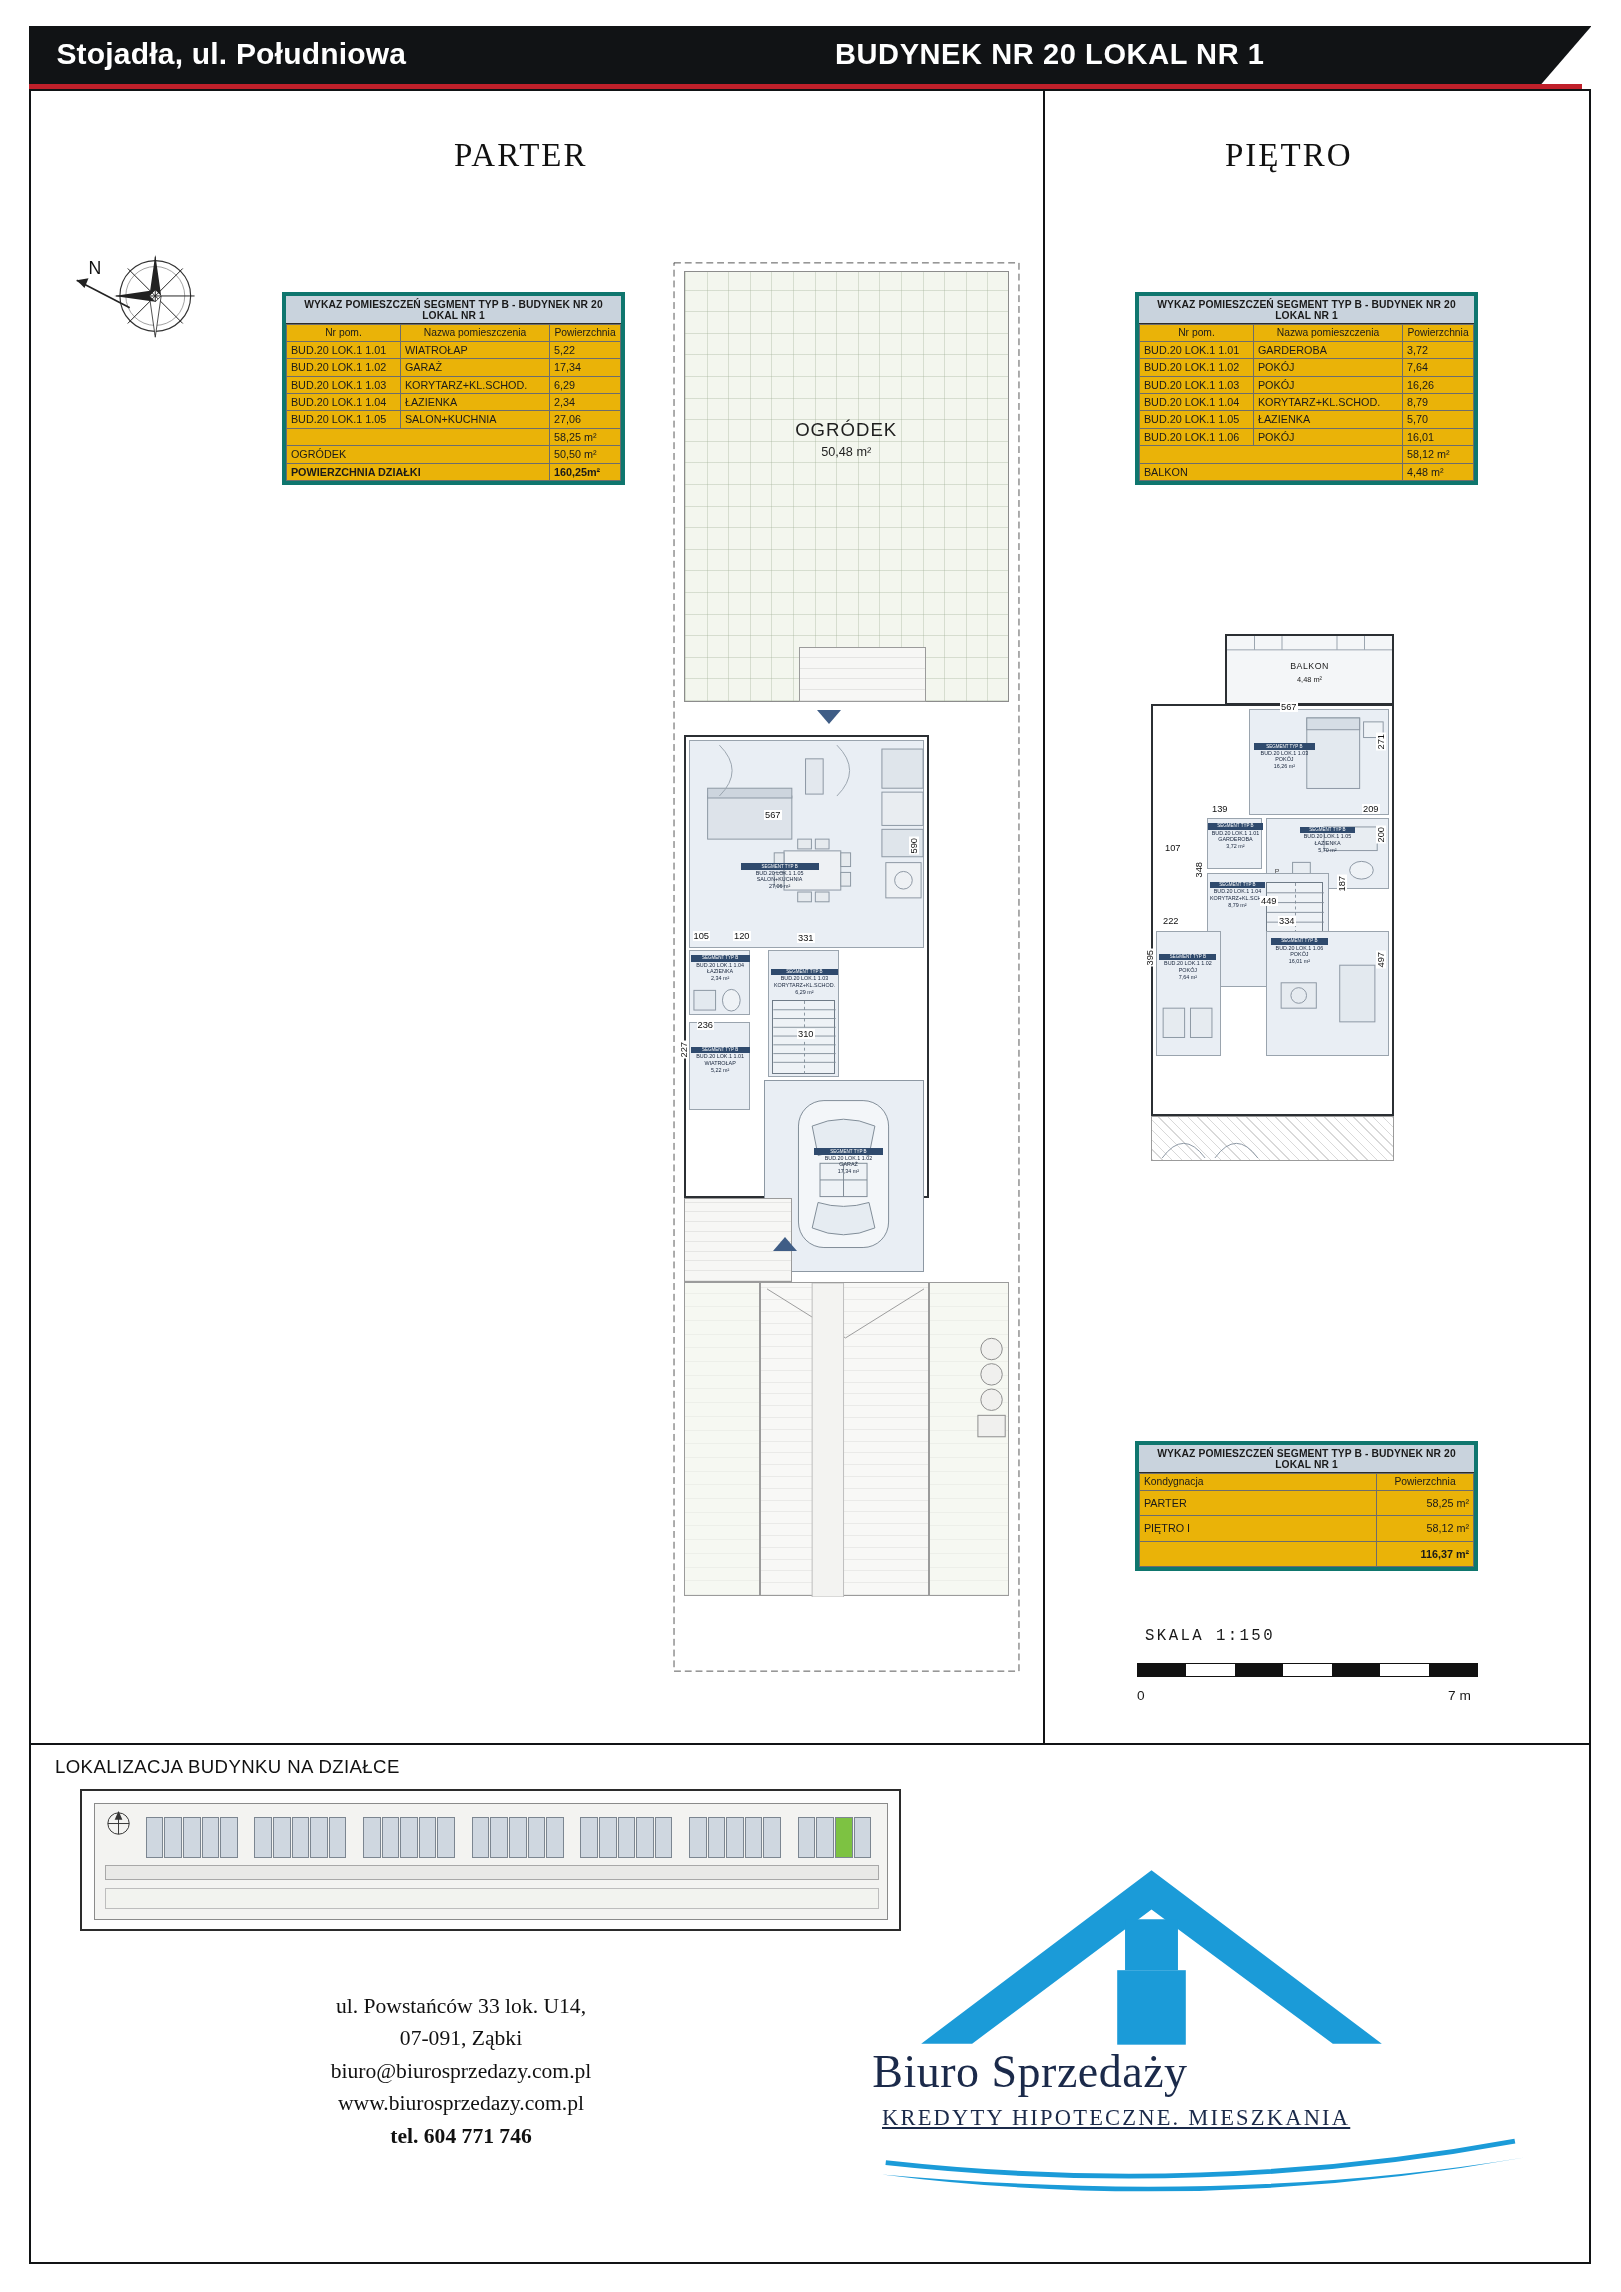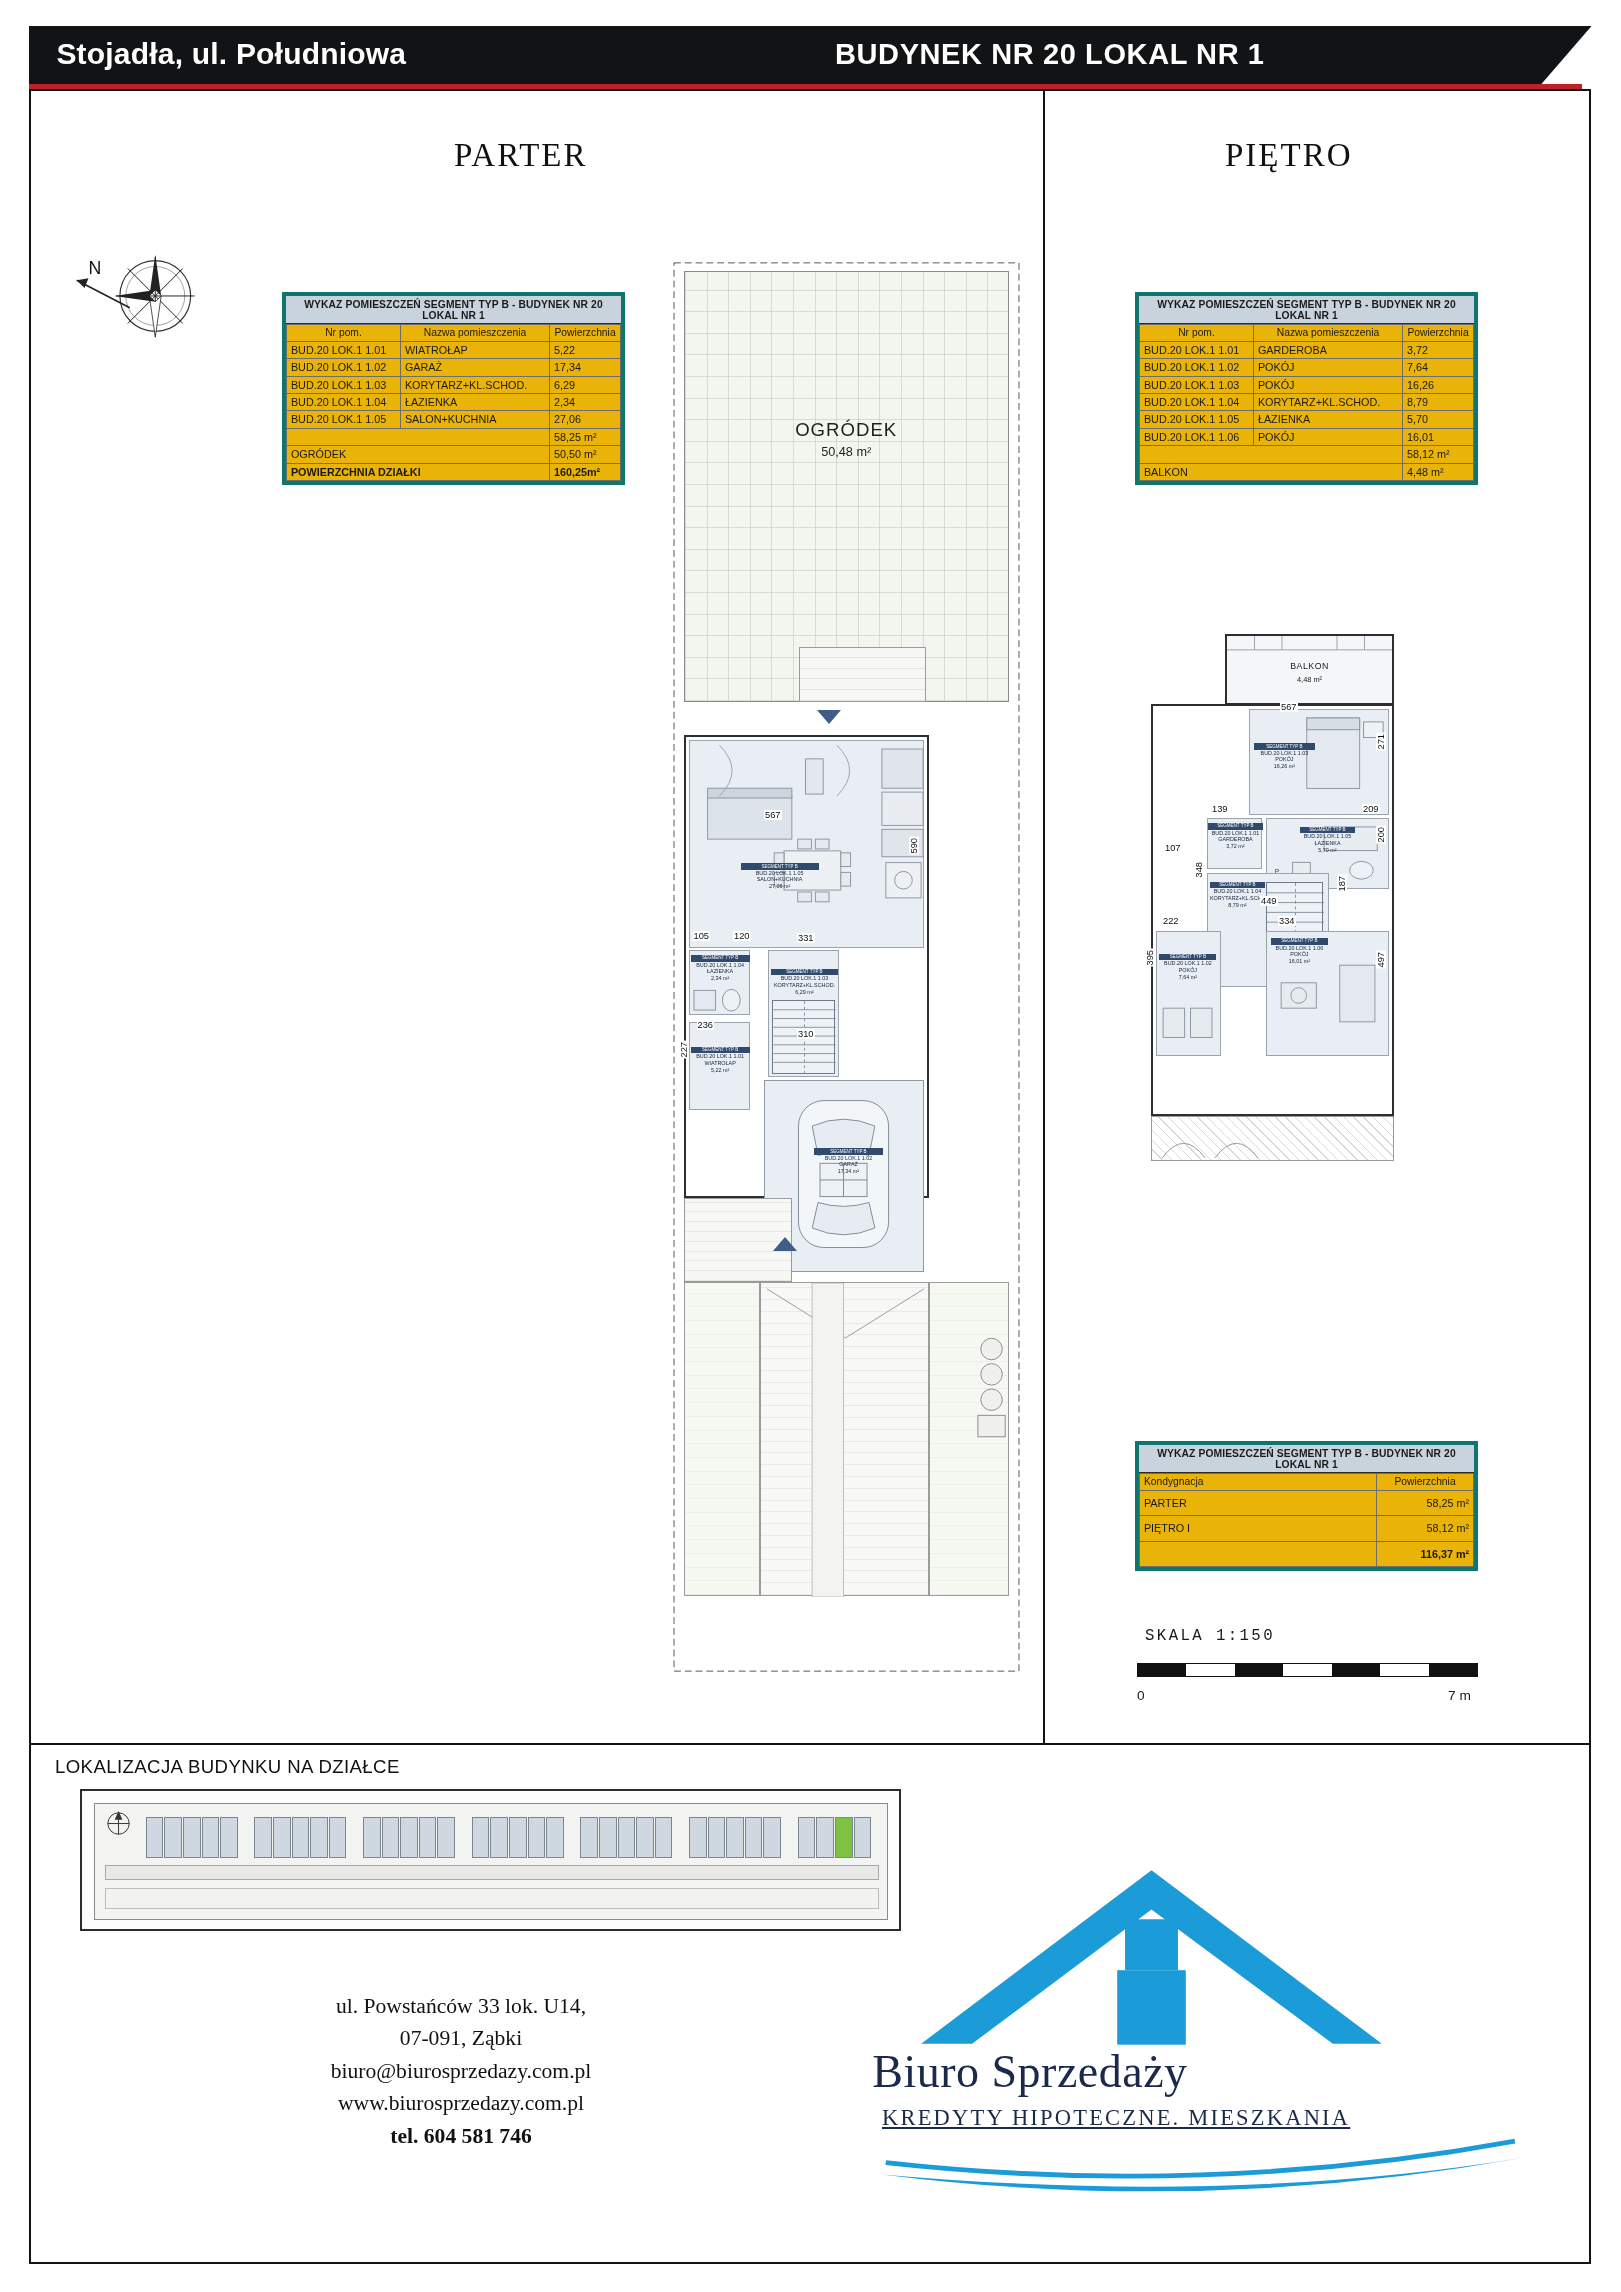--- a/index.html
+++ b/index.html
@@ -692,21 +692,21 @@
         <div class="unit"></div>
       </div>
     </div>
   </div>
 
   <div class="addr" style="left:167px; top:1990px; width:588px;">
     <div>ul. Powstańców 33 lok. U14,</div>
     <div>07-091, Ząbki</div>
     <div>biuro@biurosprzedazy.com.pl</div>
     <div>www.biurosprzedazy.com.pl</div>
-    <div class="tel">tel. 604 581 746</div>
+    <div class="tel">tel. 604 771 746</div>
   </div>
 
   <div class="logo" style="left:882px; top:1833px; width:686px; height:421px;">
     <svg width="686" height="294" viewBox="0 0 700 300" style="position:absolute;left:0;top:0;">
 
       <path d="M40 215 L275 38 L510 215 L460 215 L275 78 L92 215 Z" fill="#1b9bd8"></path>
       <rect x="248" y="92" width="54" height="48" fill="#1b9bd8"></rect>
       <rect x="240" y="140" width="70" height="76" fill="#1b9bd8"></rect>
       <path d="M248 88 h54 v8 h-54 z" fill="#1b9bd8"></path>
     </svg>

